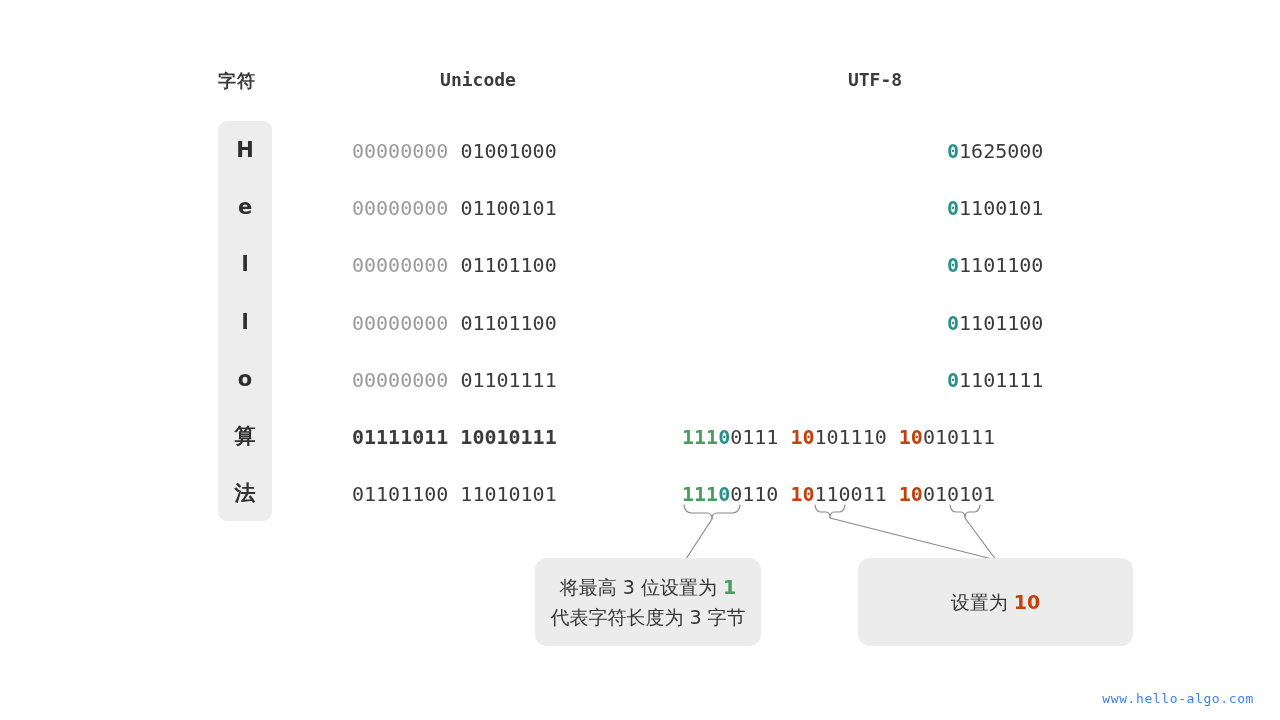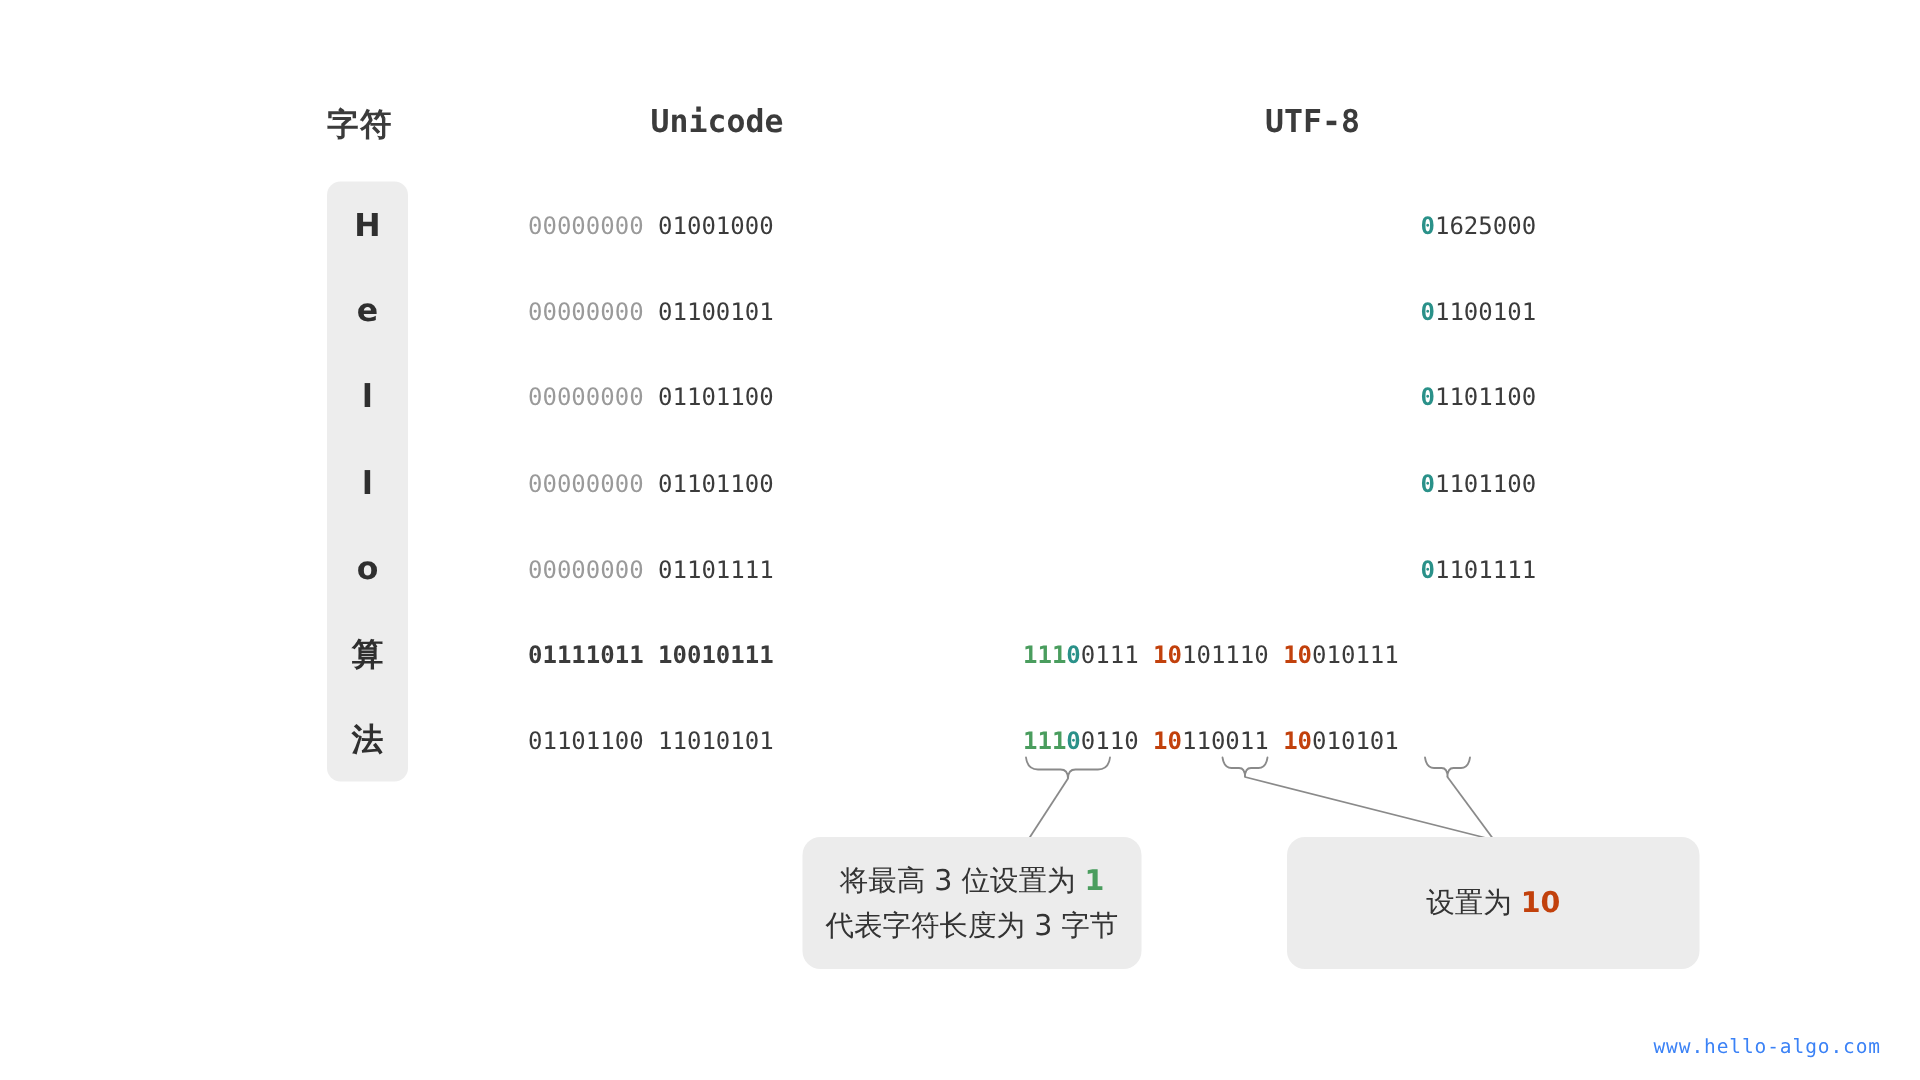--- a/index.html
+++ b/index.html
@@ -19,21 +19,21 @@
     left: 0; top: 0;
     width: 1280px;
     height: 720px;
   }
 
   
   .col-header {
     position: absolute;
     font-family: "DejaVu Sans Mono", monospace;
     font-weight: bold;
-    font-size: 21px;
+    font-size: 18px;
     color: #3b3b3b;
     white-space: nowrap;
   }
   #hdr-char  { left: 218px; top: 69px; font-family: "DejaVu Sans", sans-serif; letter-spacing: 1px; }
   #hdr-unicode { left: 478px; top: 69px; transform: translateX(-50%); }
   #hdr-utf8    { left: 875px; top: 69px; transform: translateX(-50%); }
 
   
   #char-column {
     position: absolute;
@@ -54,21 +54,21 @@
     font-weight: bold;
     font-size: 21px;
     color: #2f2f2f;
     line-height: 22px;
   }
 
   
   .bits {
     position: absolute;
     font-family: "DejaVu Sans Mono", monospace;
-    font-size: 16px;
+    font-size: 20px;
     line-height: 22px;
     white-space: pre;
   }
   .uni { left: 352px; color: #3b3b3b; }
   .uni .pad { color: #9a9a9a; }
   .utf { color: #3b3b3b; }
   .utf-ascii { left: 947px; }
   .utf-multi { left: 682px; }
   .g { color: #4a9d5e; font-weight: bold; }
   .t { color: #2a9189; font-weight: bold; }

